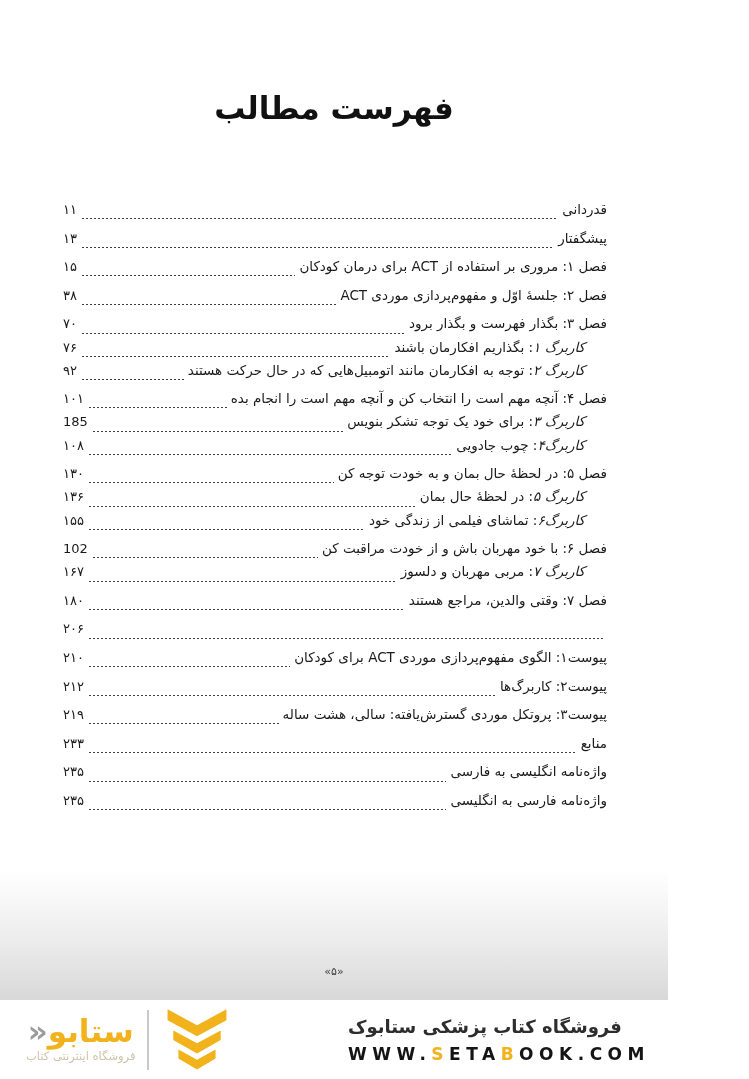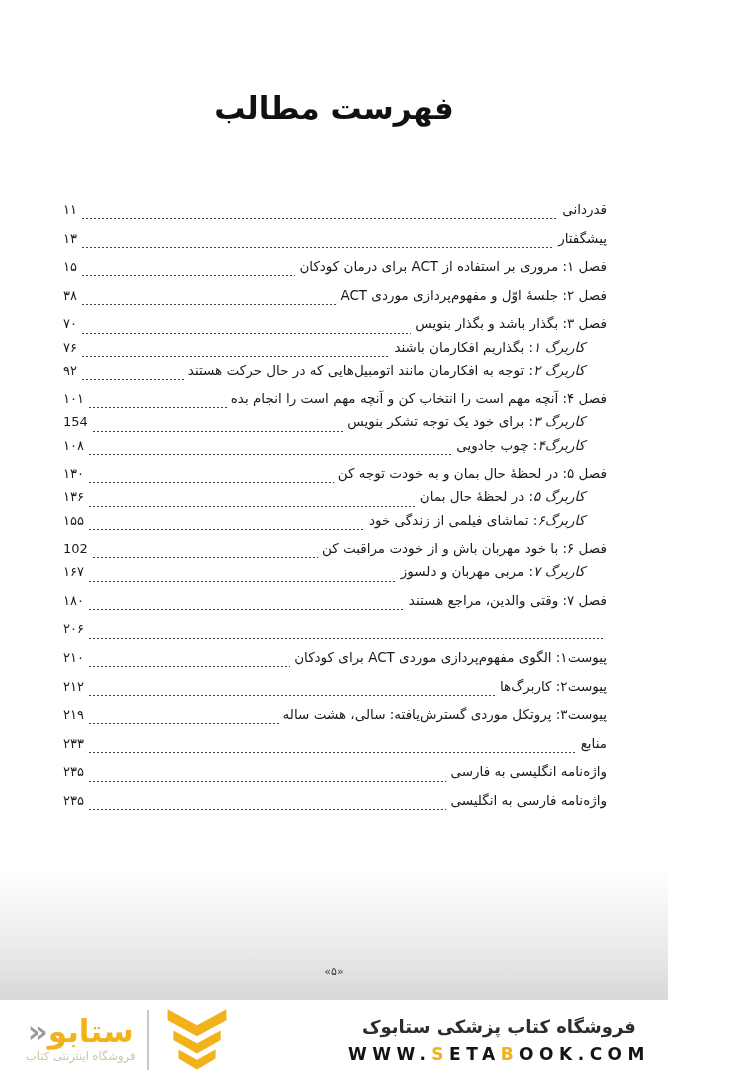--- a/index.html
+++ b/index.html
@@ -65,21 +65,21 @@
     direction:rtl; line-height:1;
     font-size:31px; font-weight:bold;
     letter-spacing:-1px;
   }
   .wm-main { color:#F2B21B; }
   .wm-kaf  { color:#9b9b9b; }
   .tagline { font-size:11.5px; color:#cfc5a9; margin-top:2px; }
   .logo-sep { width:1.5px; height:60px; background:#c9c9c9; margin:0 12px 0 2px; }
   .chevron-wrap { line-height:0; }
 
-  .site-block { text-align:center; padding-right:6px; }
+  .site-block { text-align:left; padding-right:6px; }
   .store-name {
     font-size:18px; font-weight:bold; color:#2d2d2d;
     margin-bottom:7px; direction:rtl;
   }
   .website {
     font-size:17px; font-weight:bold; color:#141414;
     letter-spacing:5.5px; white-space:nowrap;
   }
   .website .yellow { color:#F2B21B; }
 </style>
@@ -109,21 +109,21 @@
       <span class="num">۱۵</span>
     </div>
 
     <div class="row">
       <span class="label"><span class="prefix"></span><span class="rest">فصل ۲: جلسهٔ اوّل و مفهوم‌پردازی موردی ACT </span></span>
       <span class="leader"></span>
       <span class="num">۳۸</span>
     </div>
 
     <div class="row">
-      <span class="label"><span class="prefix"></span><span class="rest">فصل ۳: بگذار باشد و بگذار بنویس </span></span>
+      <span class="label"><span class="prefix"></span><span class="rest">فصل ۳: بگذار فهرست و بگذار برود </span></span>
       <span class="leader"></span>
       <span class="num">۷۰</span>
     </div>
 
     <div class="row indent">
       <span class="label"><span class="prefix">کاربرگ ۱</span><span class="rest">: بگذاریم افکارمان باشند</span></span>
       <span class="leader"></span>
       <span class="num">۷۶</span>
     </div>
 
@@ -135,21 +135,21 @@
 
     <div class="row">
       <span class="label"><span class="prefix"></span><span class="rest">فصل ۴: آنچه مهم است را انتخاب کن و آنچه مهم است را انجام بده </span></span>
       <span class="leader"></span>
       <span class="num">۱۰۱</span>
     </div>
 
     <div class="row indent">
       <span class="label"><span class="prefix">کاربرگ ۳</span><span class="rest">: برای خود یک توجه تشکر بنویس</span></span>
       <span class="leader"></span>
-      <span class="num">154</span>
+      <span class="num">185</span>
     </div>
 
     <div class="row indent">
       <span class="label"><span class="prefix">کاربرگ۴</span><span class="rest">: چوب جادویی</span></span>
       <span class="leader"></span>
       <span class="num">۱۰۸</span>
     </div>
 
     <div class="row">
       <span class="label"><span class="prefix"></span><span class="rest">فصل ۵: در لحظهٔ حال بمان و به خودت توجه کن </span></span>

